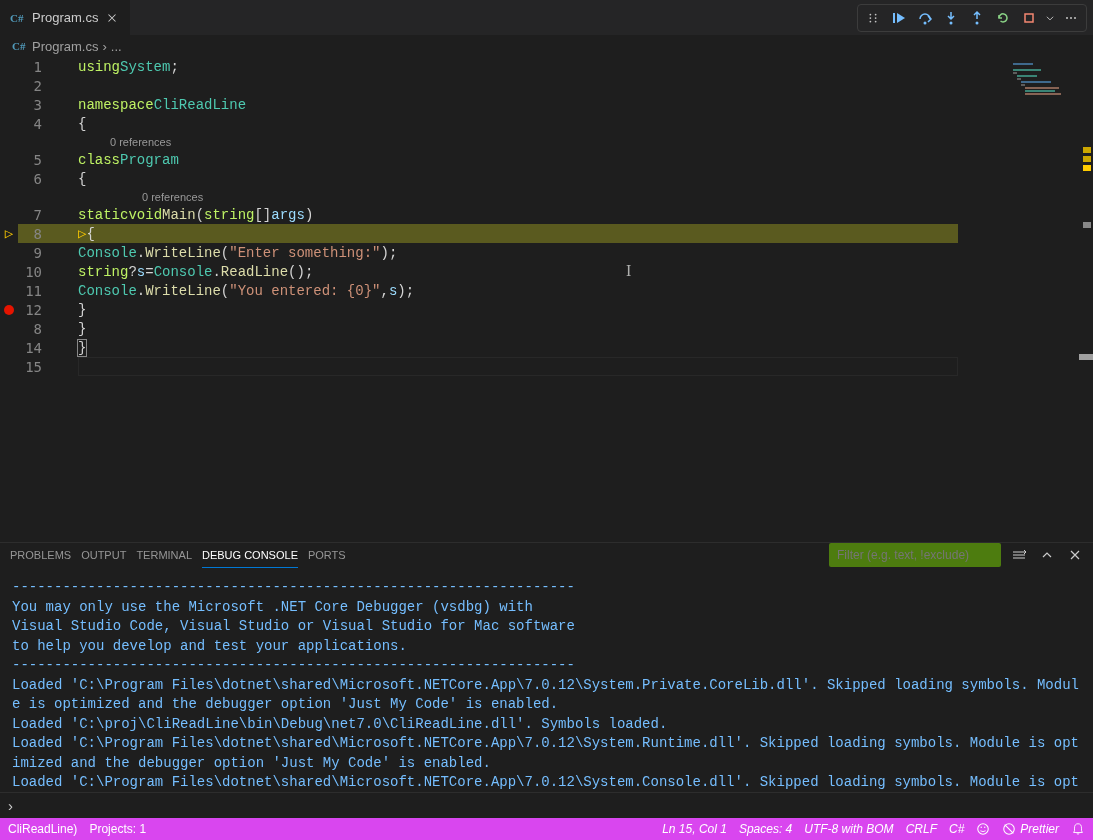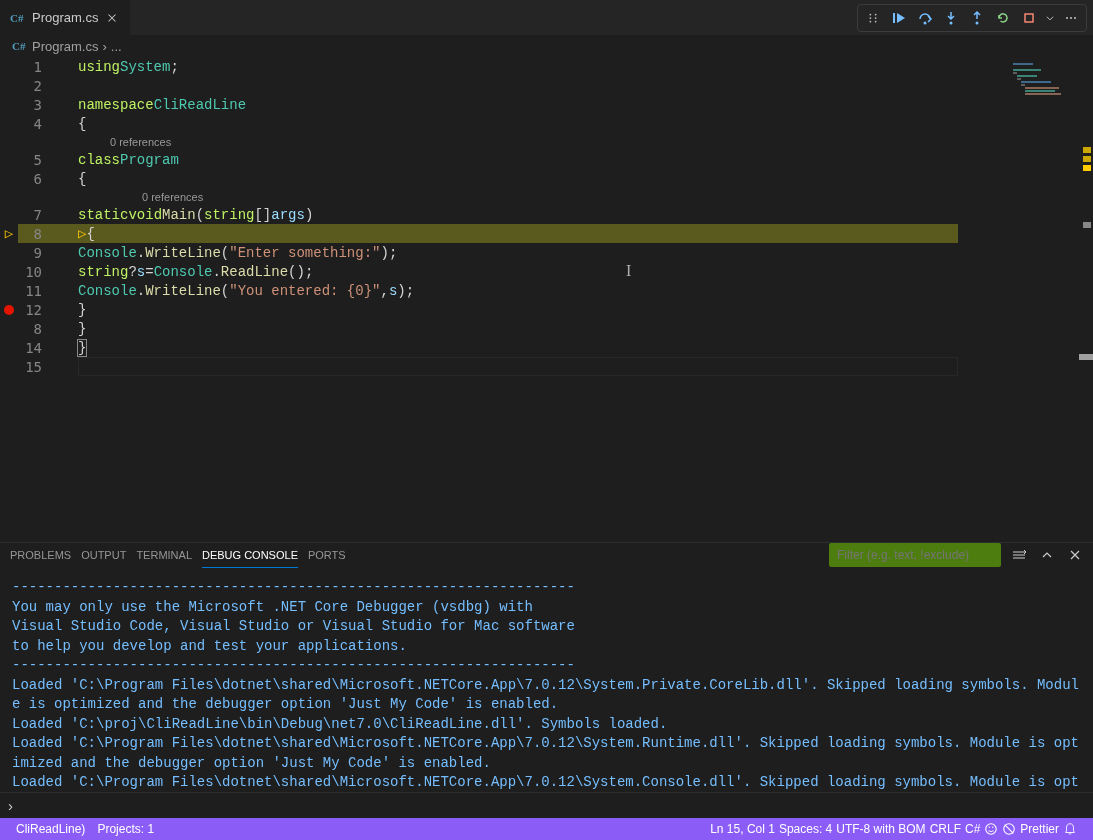--- a/index.html
+++ b/index.html
@@ -183,29 +183,29 @@
 .console-prompt {
   height: 26px;
   border-top: 1px solid #2d2d2d;
   display: flex;
   align-items: center;
   padding: 0 8px;
   color: #cccccc;
 }
 .status-bar {
   height: 22px;
-  background: #8b5cf6;
+  background: #d946ef;
   display: flex;
   align-items: center;
   font-size: 12px;
   color: #ffffff;
-  padding: 0 16px;
+  padding: 0 8px;
 }
 .status-left { display: flex; gap: 12px; }
-.status-right { margin-left: auto; display: flex; gap: 4px; align-items: center; }
+.status-right { margin-left: auto; display: flex; gap: 12px; align-items: center; font-style: italic; }
 .status-item { display: flex; align-items: center; gap: 4px; cursor: pointer; }
 .breakpoint-dot { width: 10px; height: 10px; background: #e51400; border-radius: 50%; }
 .step-arrow { color: #ffcc00; font-size: 14px; }
 .cursor-caret { display: inline-block; width: 1px; height: 16px; background: #aeafad; vertical-align: middle; }
 .text-cursor-ibeam { position: absolute; color: #aeafad; font-family: serif; font-size: 16px; }
 svg { display: block; }
 </style>
 </head>
 <body>
 

